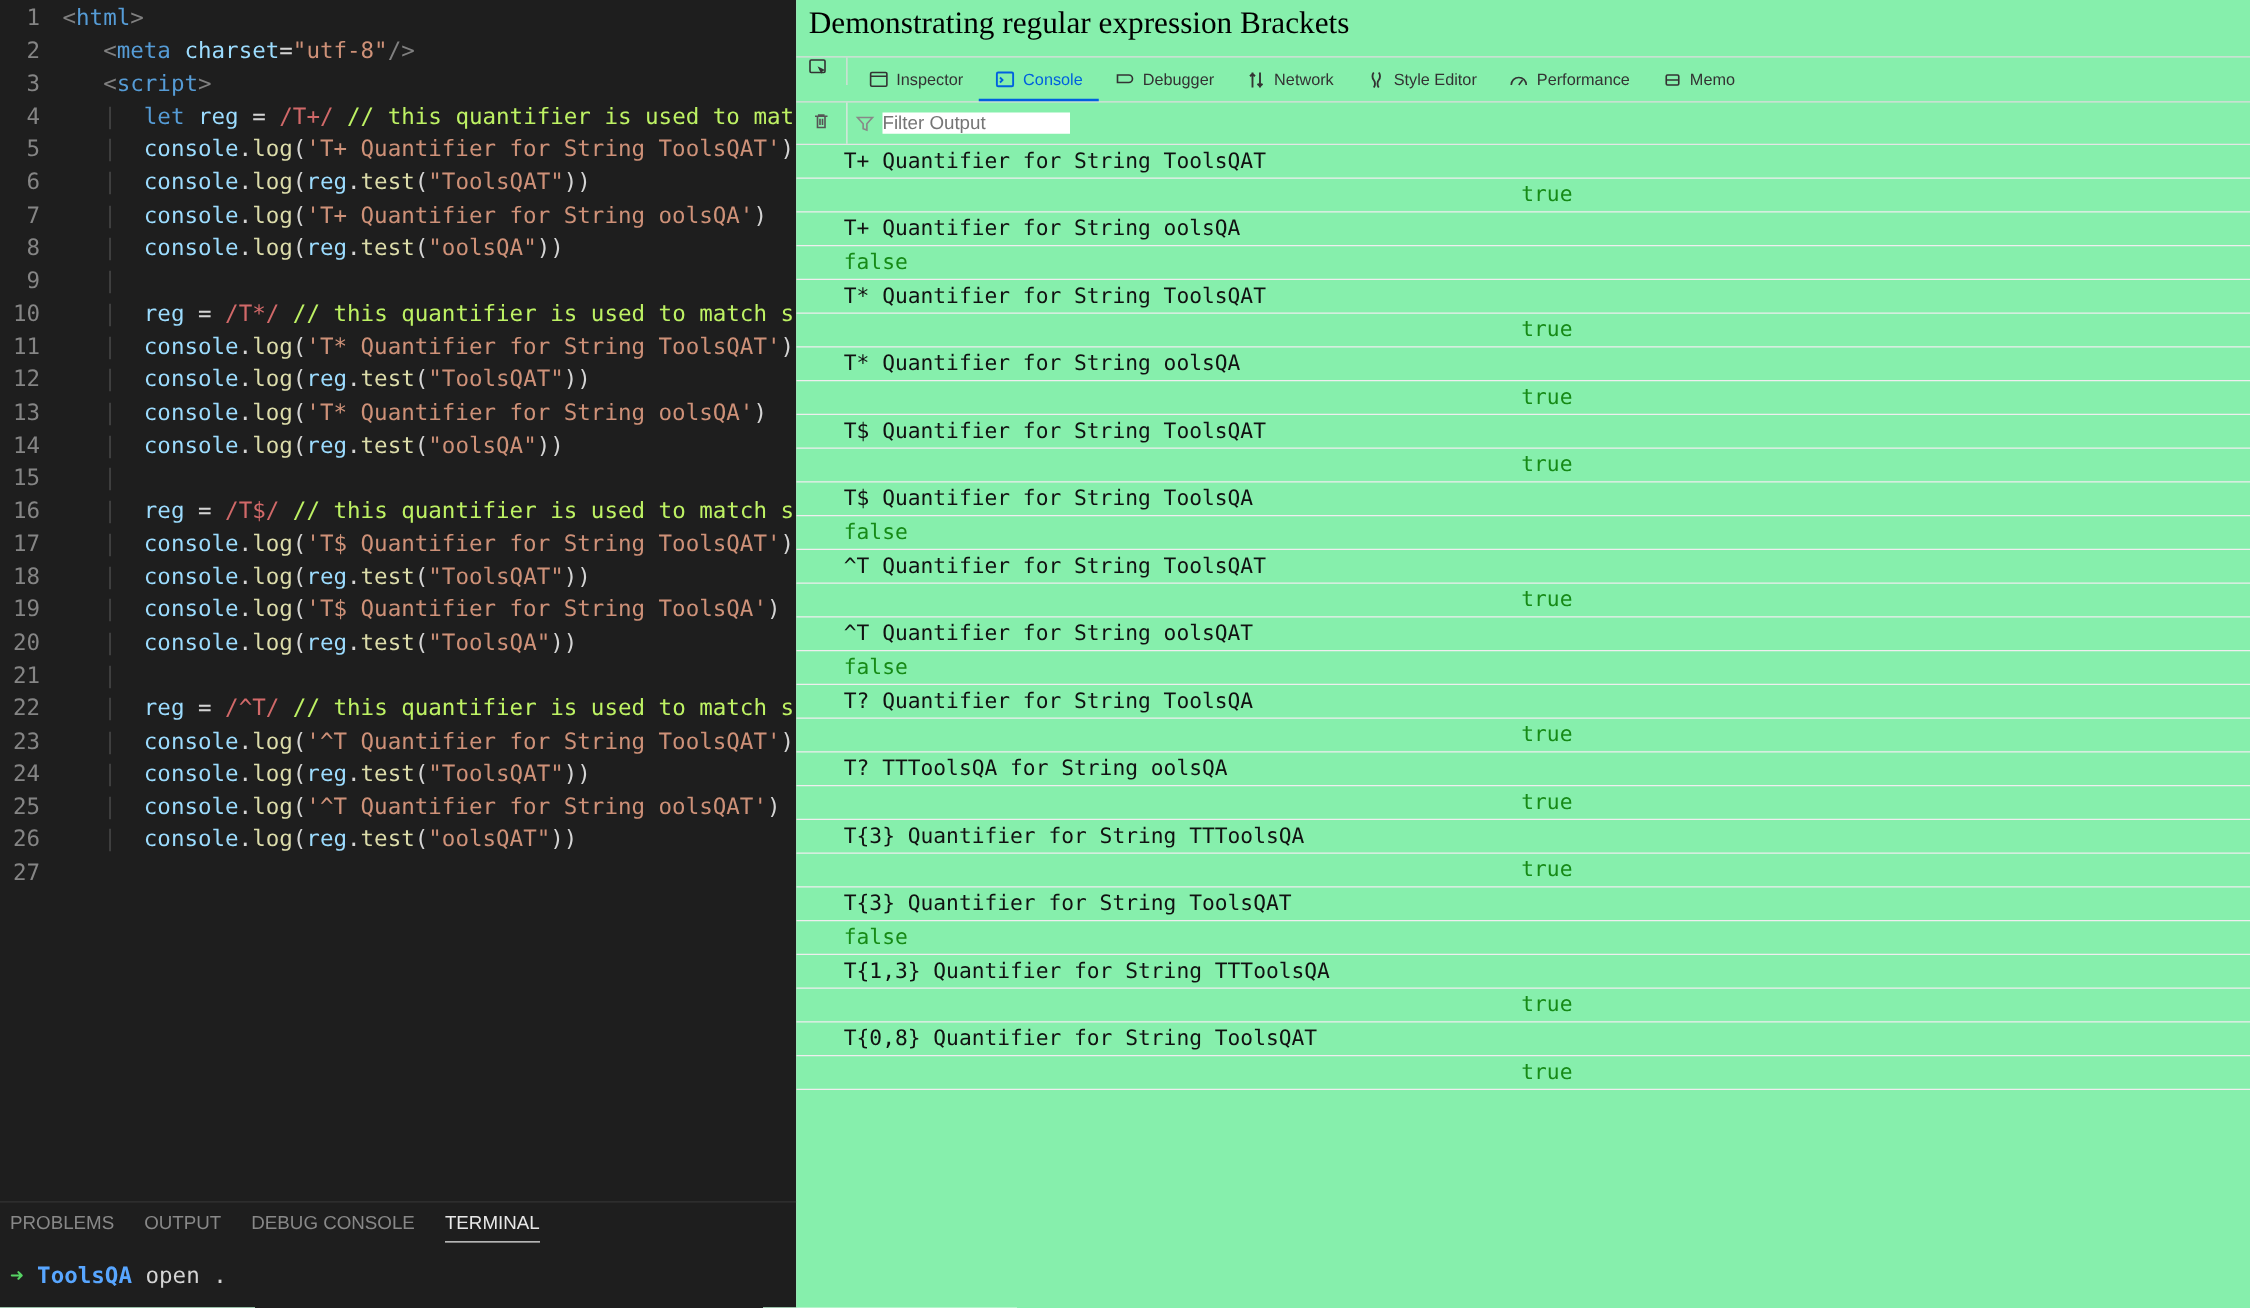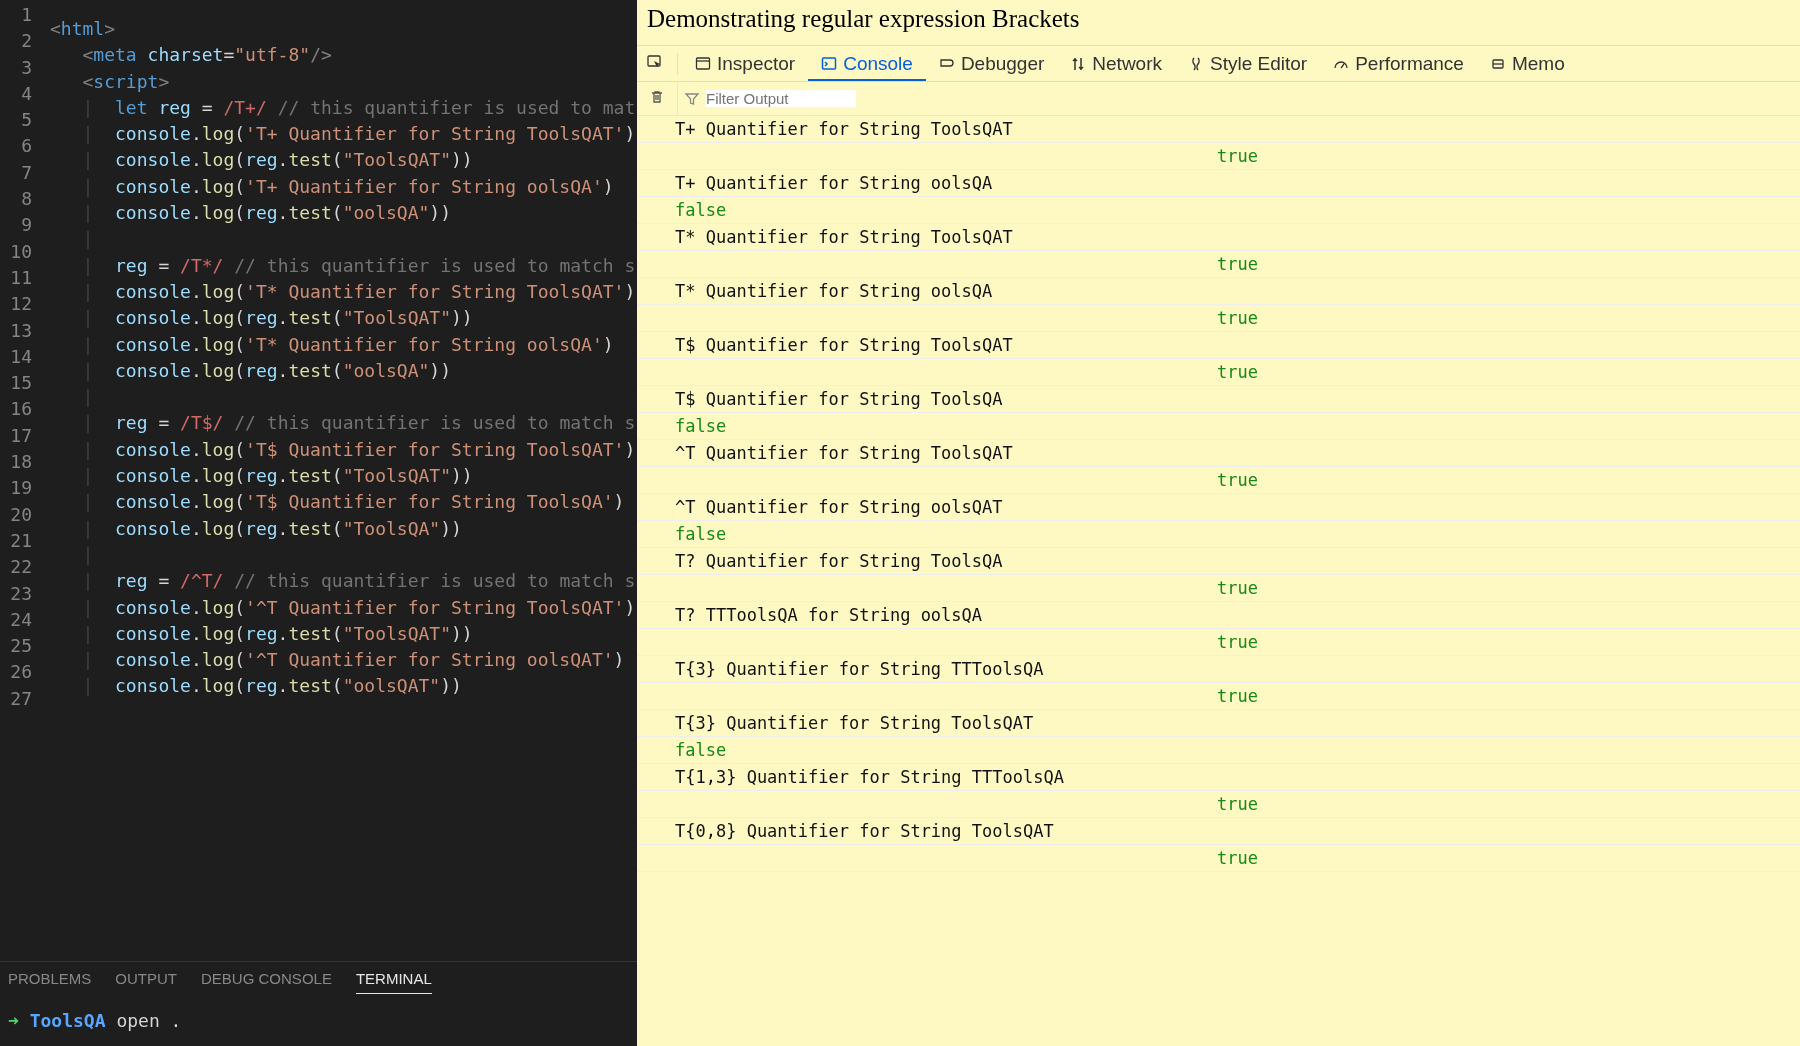--- a/index.html
+++ b/index.html
@@ -32,32 +32,32 @@
   text-align: right;
   padding-right: 18px;
   color: #858585;
   user-select: none;
   padding-top: 2px;
 }
 .code {
   flex: 1;
   white-space: pre;
   overflow: hidden;
-  padding-top: 16px;
+  padding-top: 2px;
 }
 .tok-tag { color: #808080; }
 .tok-el { color: #569cd6; }
 .tok-attr { color: #9cdcfe; }
 .tok-str { color: #ce9178; }
 .tok-kw { color: #569cd6; }
 .tok-var { color: #9cdcfe; }
 .tok-fn { color: #dcdcaa; }
 .tok-op { color: #d4d4d4; }
 .tok-re { color: #d16969; }
-.tok-cm { color: #737373; }
+.tok-cm { color: #bef264; }
 .tok-obj { color: #9cdcfe; }
 .guide { color: #404040; }
 
 .bottom-panel {
   border-top: 1px solid #333;
   padding: 8px 0 0 0;
 }
 .panel-tabs {
   display: flex;
   gap: 24px;
@@ -83,42 +83,42 @@
 .cursor-box {
   display: inline-block;
   width: 10px;
   height: 18px;
   border: 1px solid #d4d4d4;
   vertical-align: text-bottom;
 }
 
 .browser-pane {
   flex: 1;
-  background: #fef9c3;
+  background: #86efac;
   display: flex;
   flex-direction: column;
 }
 .page-title {
   font-family: Georgia, "Times New Roman", serif;
   font-size: 25px;
   padding: 5px 10px 12px 10px;
   color: #000;
 }
 .devtools {
   border-top: 1px solid #ddd;
   display: flex;
   flex-direction: column;
   flex: 1;
 }
 .dt-tabs {
   display: flex;
-  align-items: center;
+  align-items: flex-start;
   border-bottom: 1px solid #ddd;
   height: 36px;
-  font-size: 19px;
+  font-size: 13px;
   color: #333;
 }
 .dt-tab {
   display: flex;
   align-items: center;
   gap: 6px;
   padding: 0 13px;
   height: 100%;
   cursor: pointer;
 }

